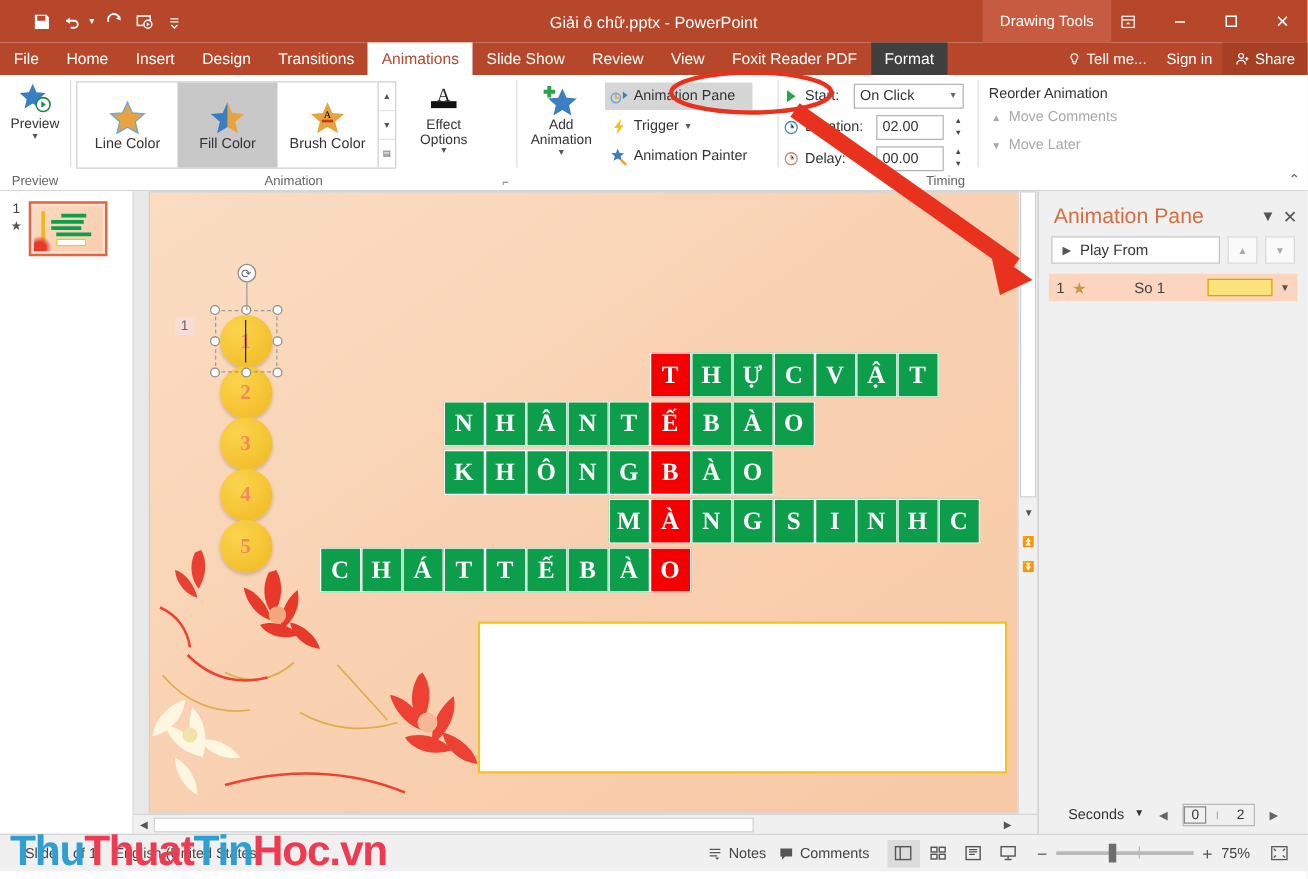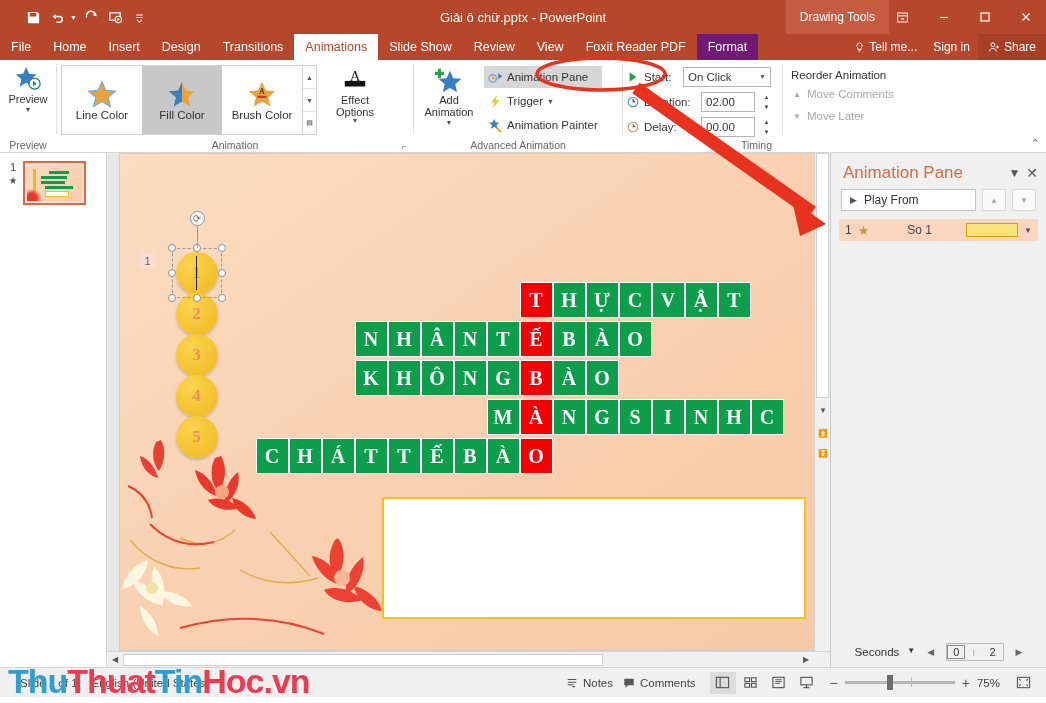--- a/index.html
+++ b/index.html
@@ -41,21 +41,21 @@
   
   .tabrow {
     height: 26px; background: #b7472a; display: flex;
     align-items: stretch; position: relative;
   }
   .tab {
     padding: 0 11px; display: flex; align-items: center;
     color: #fff; font-size: 12.5px; white-space: nowrap;
   }
   .tab.active { background: #fff; color: #b7472a; }
-  .tab.ctx { background: #701a75; }
+  .tab.ctx { background: #404040; }
   .tabrow-right {
     position: absolute; right: 0; top: 0; height: 26px;
     display: flex; align-items: center;
   }
   .tellme { color: #fff; font-size: 12px; display: flex; align-items: center; gap: 4px; padding: 0 8px; }
   .signin { color: #fff; font-size: 12px; padding: 0 8px; }
   .sharebtn {
     color: #fff; font-size: 12px; background: #a63f24;
     height: 26px; display: flex; align-items: center; gap: 4px; padding: 0 10px;
   }
@@ -460,21 +460,20 @@
         </div>
         <div class="smallbtn">
           <svg width="15" height="15" viewBox="0 0 16 16">
             <path fill="#3a7fc1" d="M6.6 1l1.6 3.6 3.9.3-3 2.6.9 3.9-3.4-2-3.4 2 .9-3.9-3-2.6 3.9-.3z"></path>
             <path fill="#e8a33d" d="M10 9.5l4.5 4.5-1.6 1.6L8.4 11z"></path>
           </svg>
           <span>Animation Painter</span>
         </div>
       </div>
     </div>
-    <div class="rgroup-label">Advanced Animation</div>
   </div>
 
   <div class="rsep"></div>
 
   <div class="rgroup" style="width:159px;">
     <div class="rgroup-body" style="flex-direction:column;padding-top:5px;gap:2px;">
       <div class="timing-row">
         <svg width="12" height="12" viewBox="0 0 14 14">
             <path fill="#2aa34a" d="M3 1.5l8 5.5-8 5.5z"></path>
           </svg>

